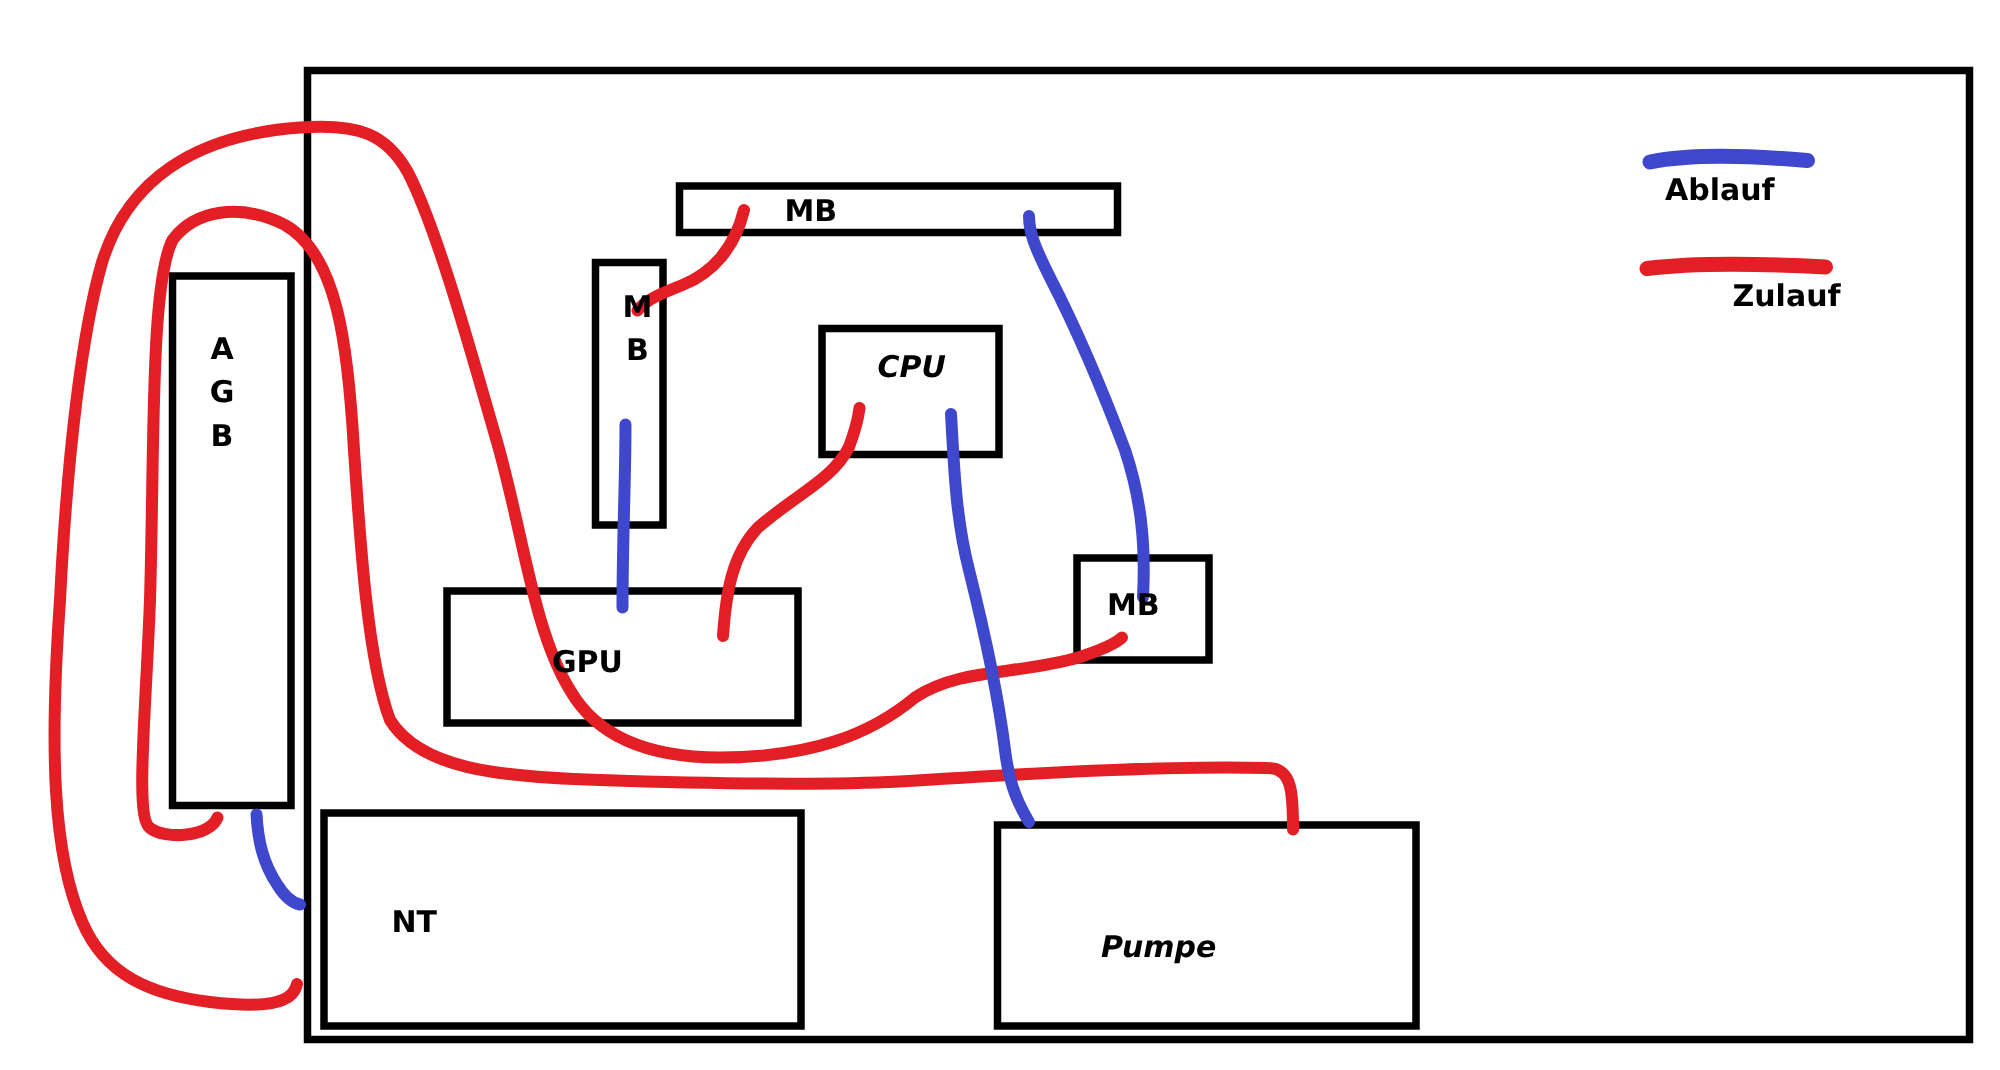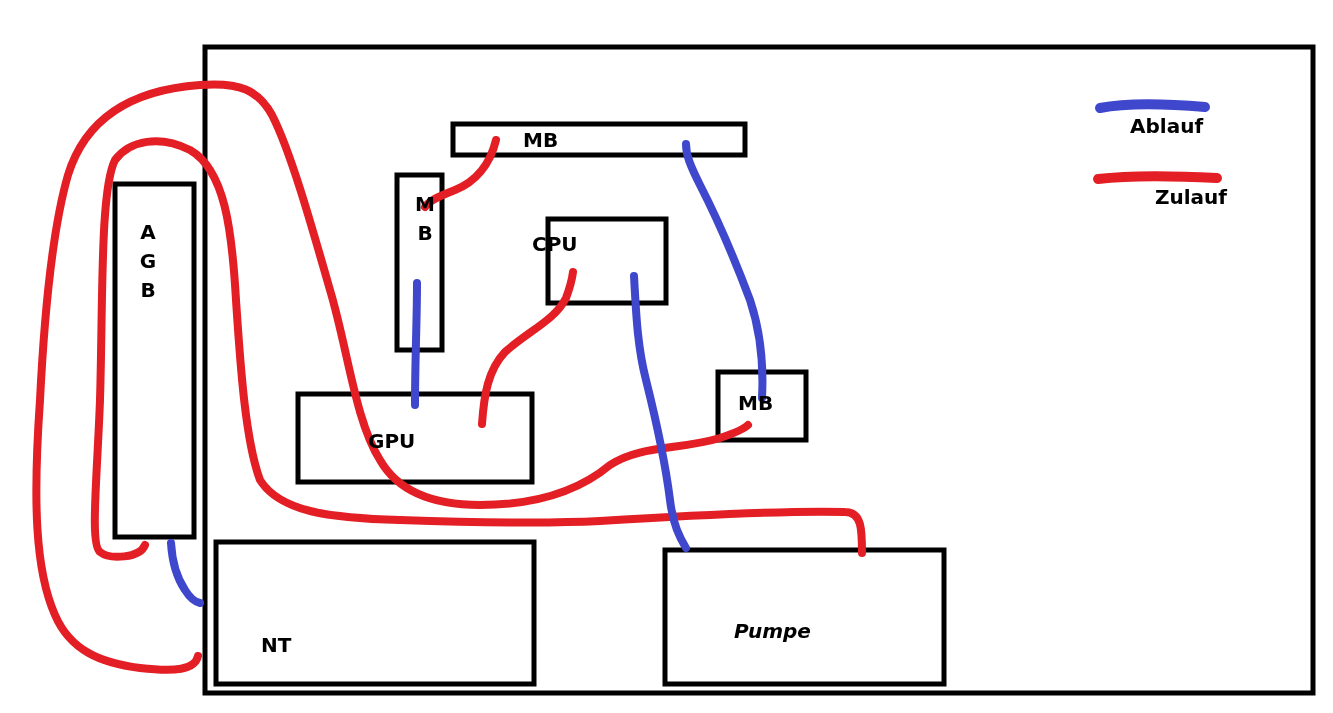--- a/index.html
+++ b/index.html
@@ -53,19 +53,19 @@
 <div class="vlbl" style="left:133px;top:218px;">
   <div>A</div>
   <div>G</div>
   <div>B</div>
 </div>
 <div class="vlbl" style="left:410px;top:190px;">
   <div>M</div>
   <div>B</div>
 </div>
 <div class="lbl" style="left:523px;top:130px;">MB</div>
-<div class="lbl" style="left:532px;top:234px;">CPU</div>
+<div class="lbl" style="left:585px;top:234px;font-style:italic;">CPU</div>
 <div class="lbl" style="left:368px;top:431px;text-align:right;">GPU</div>
 <div class="lbl" style="left:738px;top:393px;">MB</div>
-<div class="lbl" style="left:261px;top:604px;margin-top:31px;">NT</div>
+<div class="lbl" style="left:261px;top:604px;">NT</div>
 <div class="lbl" style="left:734px;top:621px;font-style:italic;">Pumpe</div>
-<div class="lbl" style="left:1110px;top:116px;margin-left:20px;">Ablauf</div>
+<div class="lbl" style="left:1110px;top:116px;">Ablauf</div>
 <div class="lbl" style="left:1110px;top:187px;margin-left:45px;">Zulauf</div>
 
 </body></html>

